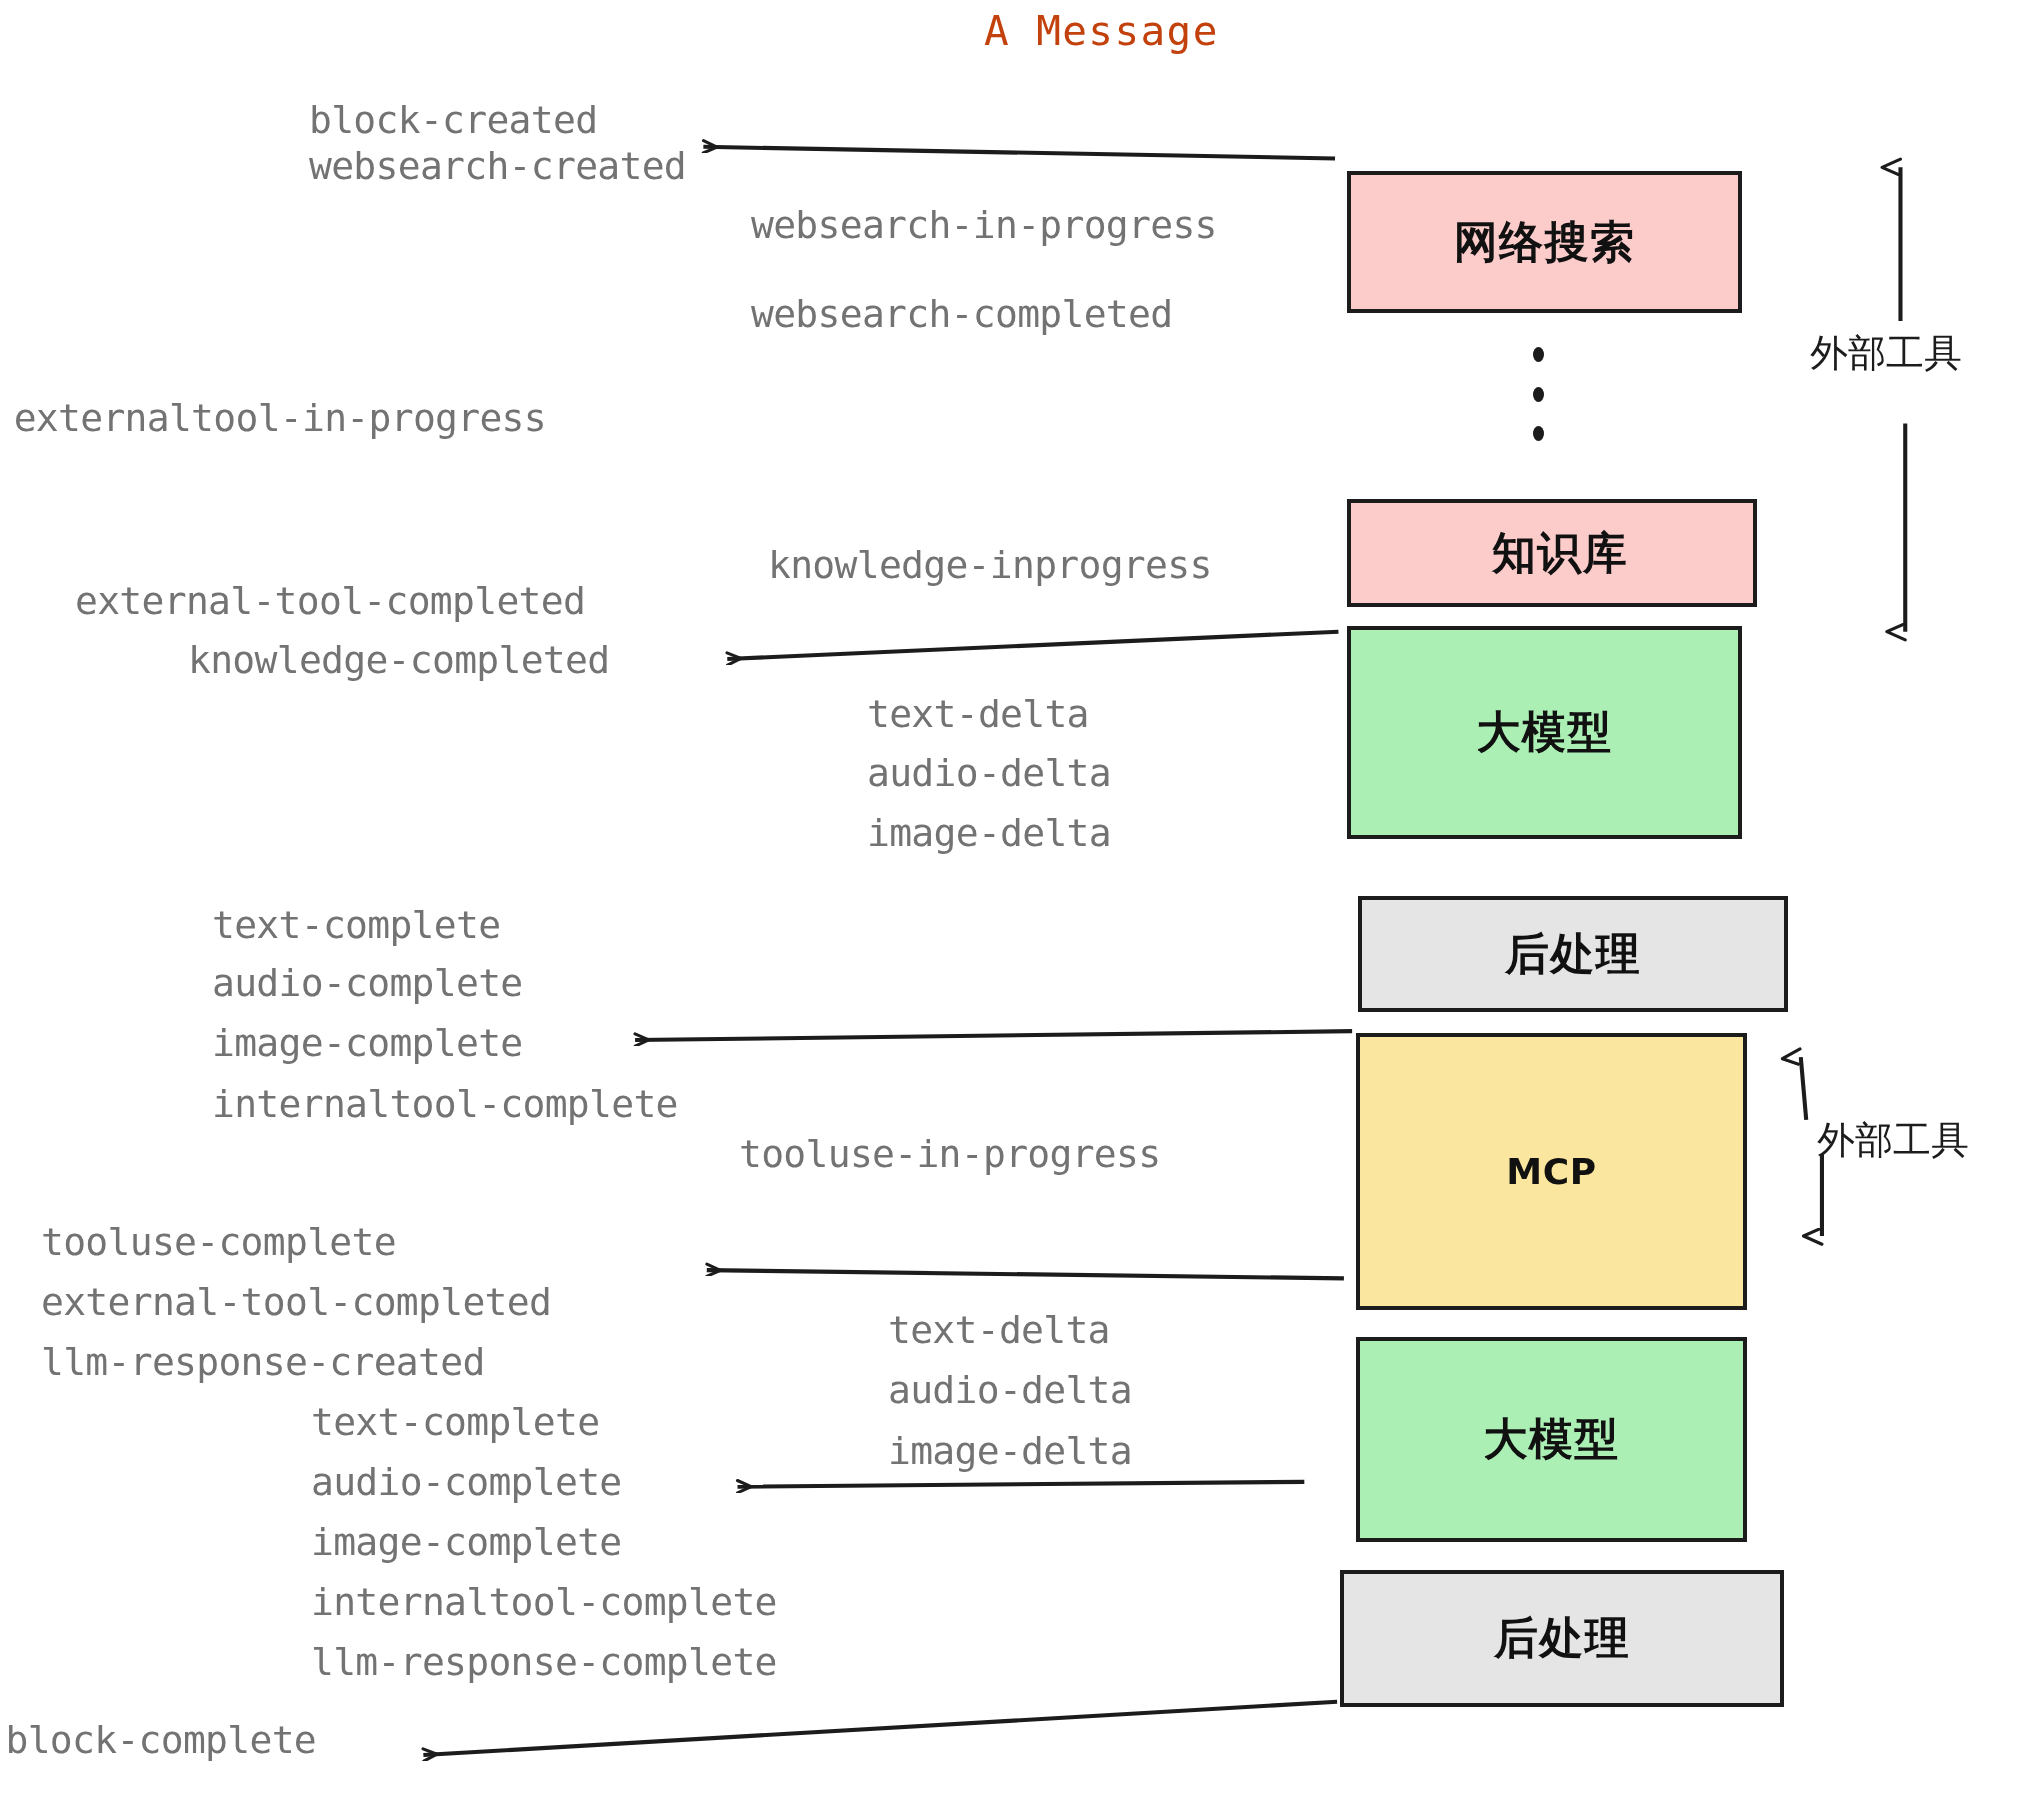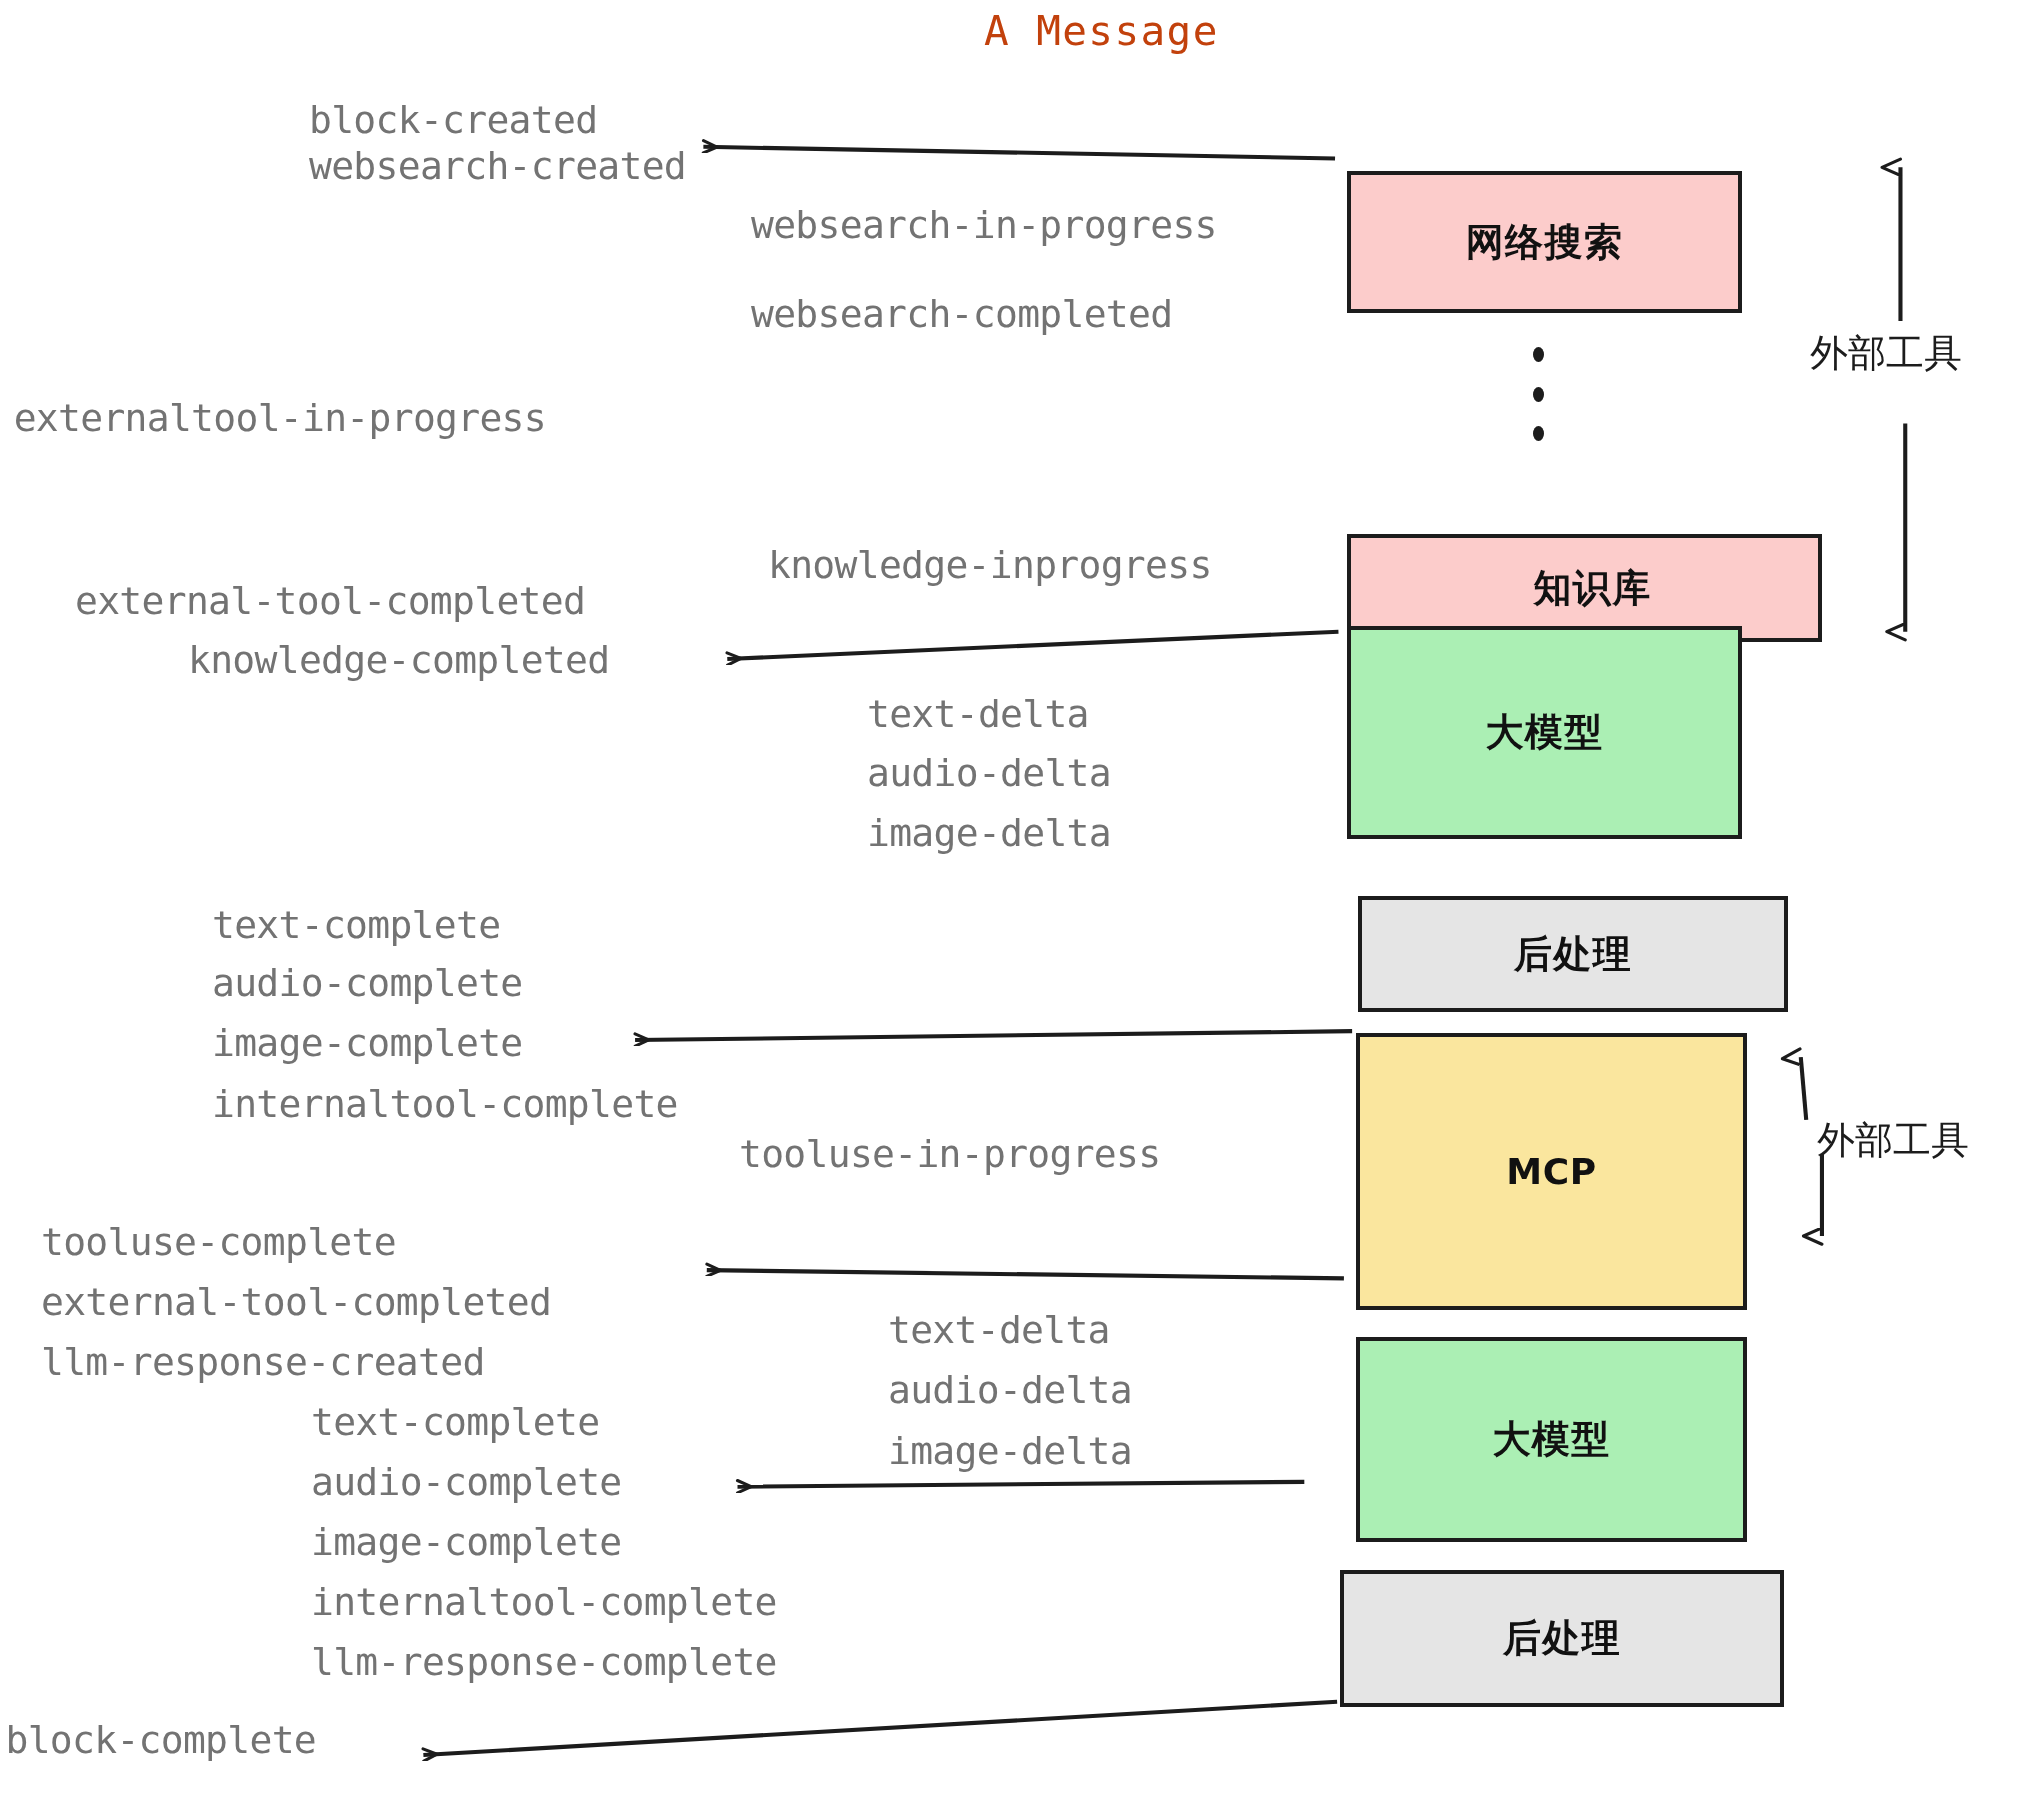--- a/index.html
+++ b/index.html
@@ -31,21 +31,21 @@
 
   
   .box{
     position:absolute;
     box-sizing:border-box;
     border:4.1px solid #1c1c1c;
     display:flex;align-items:center;justify-content:center;
     font-family:"DejaVu Sans", sans-serif;
     font-weight:700;
     color:#111;
-    font-size:38px;
+    font-size:44px;
     letter-spacing:1.4px;
   }
   .box.pink{background:#fccccb;}
   .box.green{background:#abefb4;}
   .box.yellow{background:#fae69e;}
   .box.white{background:#e5e5e5;}
   .box.mcp{font-family:"DejaVu Sans", sans-serif;font-size:36px;letter-spacing:0.7px;}
 
   
   .dots{position:absolute;}
@@ -67,21 +67,21 @@
 <body>
 
 <div id="stage">
 
   <div class="title" style="left:984px;top:6.8px;">A Message</div>
 
   <div class="box pink" style="left:1347px;top:171px;width:395px;height:142px;">
     <span>网络搜索</span>
   </div>
 
-  <div class="box pink" style="left:1347px;top:534px;width:475px;height:108px;padding-left:16px;">
+  <div class="box pink" style="left:1347px;top:499px;width:410px;height:108px;padding-left:16px;">
     <span>知识库</span>
   </div>
 
   <div class="box green" style="left:1347px;top:626px;width:395px;height:213px;">
     <span>大模型</span>
   </div>
 
   <div class="box white" style="left:1358px;top:896px;width:430px;height:116px;">
     <span>后处理</span>
   </div>

